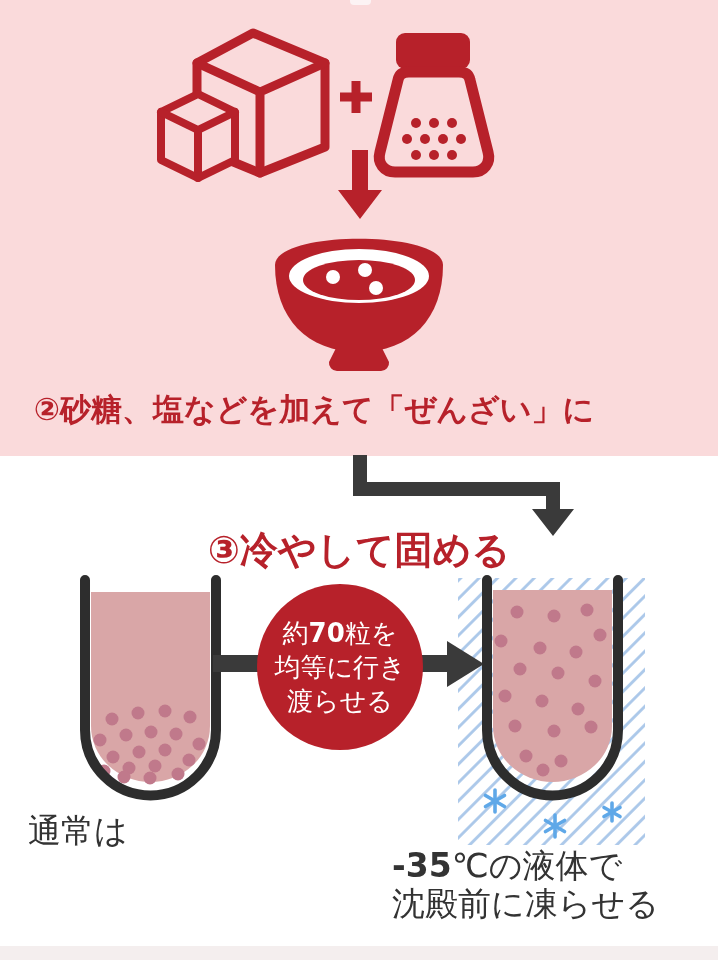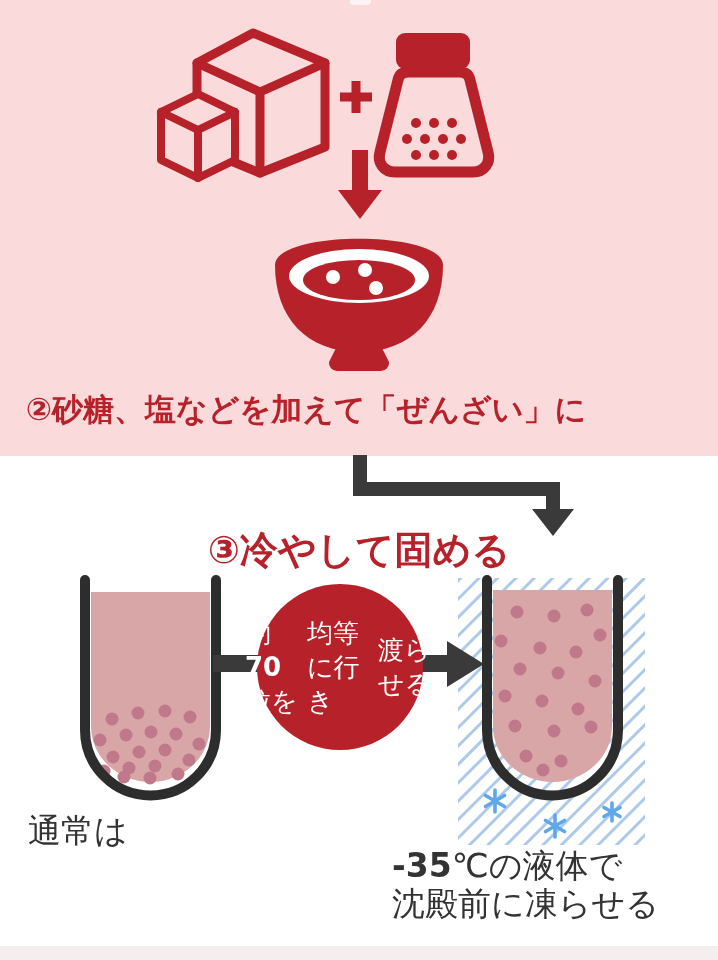--- a/index.html
+++ b/index.html
@@ -4,30 +4,30 @@
 <style>
   html,body{margin:0;padding:0;background:#fff;}
   .canvas{
     position:relative;width:718px;height:960px;overflow:hidden;background:#fff;
     font-family:"DejaVu Sans","Liberation Sans",sans-serif;
   }
   .pink-band{position:absolute;left:0;top:0;width:718px;height:456px;background:#fadadb;}
   .gfx{position:absolute;left:0;top:0;}
   .step2-heading{
     position:absolute;left:0;top:389px;width:612px;text-align:center;
-    font-size:31px;font-weight:700;color:#b7212a;white-space:nowrap;
+    font-size:31px;font-weight:700;color:#b7212a;white-space:nowrap;padding-left:8px;
   }
   .step3-heading{
     position:absolute;left:0;top:525px;width:718px;text-align:center;
     font-size:38px;font-weight:700;color:#b7212a;white-space:nowrap;
   }
   .callout-text{
     position:absolute;left:245px;top:611px;width:190px;height:112px;
-    display:flex;flex-direction:row;align-items:center;justify-content:center;
-    color:#ffffff;font-size:26px;line-height:34px;
+    display:flex;flex-direction:column;align-items:center;justify-content:center;
+    color:#ffffff;font-size:26px;line-height:34px;text-align:center;
   }
   .callout-text .num{font-weight:700;}
   .cap-left{
     position:absolute;left:28px;top:810px;width:240px;
     font-size:33px;line-height:41px;color:#333333;
   }
   .cap-right{
     position:absolute;left:392px;top:847px;width:316px;text-align:left;
     font-size:33px;line-height:38px;color:#333333;
   }

